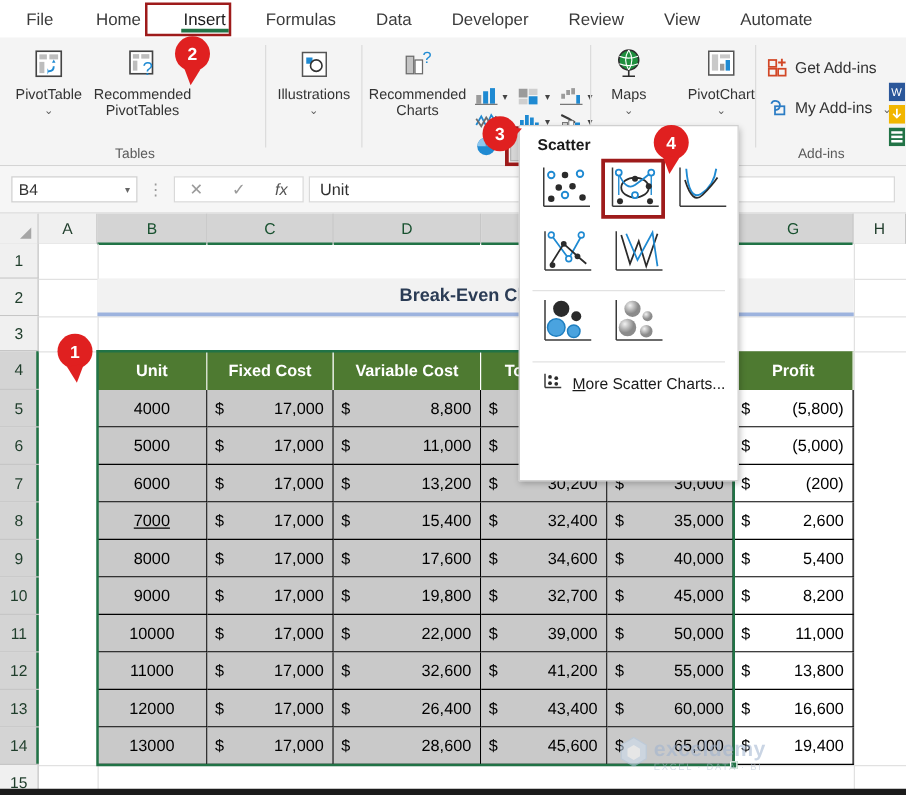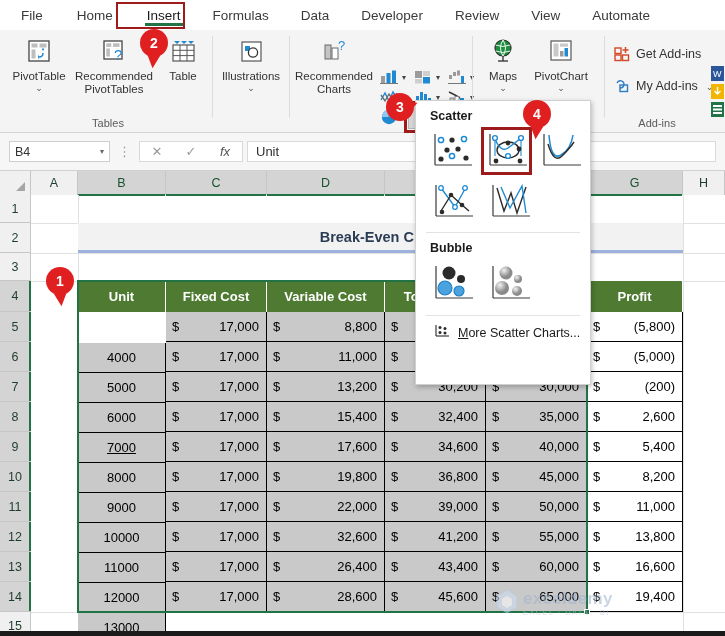--- a/index.html
+++ b/index.html
@@ -192,21 +192,21 @@
   .tcell {
     position: absolute;
     background: #c9c9c9;
     display: flex; align-items: center;
     font-size: 13px; color: #000;
     border-right: 1px solid #000; border-bottom: 1px solid #000;
   }
   .tcell.white { background: #ffffff; }
   .tcell .dollar { position: absolute; left: 6px; }
   .tcell .num { position: absolute; right: 7px; }
-  .tcell.ctr { justify-content: center; margin-top: 31px; }
+  .tcell.ctr { justify-content: center; }
 
   .selrange {
     position: absolute;
     border: 2px solid #217346;
     pointer-events: none;
   }
   .selhandle {
     position: absolute; width: 6px; height: 6px; background: #217346;
     border: 1px solid #fff;
   }
@@ -324,37 +324,20 @@
           <rect x="6.3" y="6.3" width="5" height="3.6" fill="#bdbdbd"></rect>
           <rect x="13" y="6.3" width="6.5" height="3.6" fill="#bdbdbd"></rect>
           <rect x="6.3" y="11.5" width="3.6" height="8" fill="#bdbdbd"></rect>
           <text x="14" y="23" font-size="15" fill="#1f8ad2" font-family="Liberation Sans">?</text>
         </svg>
       </span>
       <span class="lab">Recommended
 PivotTables</span>
     </div>
 
-    <div class="bigbtn" style="left:158px;width:50px">
-      <span class="glyph">
-        <svg width="28" height="26" viewBox="0 0 28 26">
-          <g fill="#1f8ad2">
-              <path d="M5 3 l3 3 l3 -3z"></path>
-              <path d="M12 3 l3 3 l3 -3z"></path>
-              <path d="M19 3 l3 3 l3 -3z"></path>
-            </g>
-          <rect x="4" y="7" width="21" height="16" fill="#fff" stroke="#555" stroke-width="1.2"></rect>
-          <line x1="11" y1="7" x2="11" y2="23" stroke="#555" stroke-width="1"></line>
-          <line x1="18" y1="7" x2="18" y2="23" stroke="#555" stroke-width="1"></line>
-          <line x1="4" y1="12.3" x2="25" y2="12.3" stroke="#555" stroke-width="1"></line>
-          <line x1="4" y1="17.6" x2="25" y2="17.6" stroke="#555" stroke-width="1"></line>
-        </svg>
-      </span>
-      <span class="lab">Table</span>
-    </div>
     <div class="rgroup-label" style="left:8px;width:200px;">Tables</div>
     <div class="rsep" style="left:212px"></div>
 
     <div class="bigbtn" style="left:218px;width:66px">
       <span class="glyph">
         <svg width="28" height="28" viewBox="0 0 28 28">
           <rect x="5" y="5" width="19" height="19" fill="#fff" stroke="#555" stroke-width="1.2"></rect>
           <path d="M8 9 h5 v5 h-5z" fill="#1f8ad2"></path>
           <circle cx="16" cy="15.5" r="4.6" fill="#fff" stroke="#333" stroke-width="1.3"></circle>
         </svg>
@@ -480,21 +463,21 @@
           <circle cx="14" cy="11" r="8" fill="#1e8f3e" stroke="#2d2d2d" stroke-width="1.2"></circle>
           <path d="M6.5 8 q7 3 15 0 M6.5 14 q7 3 15 0" stroke="#fff" stroke-width=".9" fill="none"></path>
           <path d="M14 3 q-5 8 0 16 M14 3 q5 8 0 16" stroke="#fff" stroke-width=".9" fill="none"></path>
           <line x1="14" y1="19" x2="14" y2="24" stroke="#2d2d2d" stroke-width="1.3"></line>
           <line x1="9" y1="24" x2="19" y2="24" stroke="#2d2d2d" stroke-width="1.3"></line>
         </svg>
       </span>
       <span class="lab">Maps</span>
       <span class="caret">⌄</span>
     </div>
-    <div class="bigbtn" style="left:528px;width:66px">
+    <div class="bigbtn" style="left:544px;width:66px">
       <span class="glyph">
         <svg width="28" height="28" viewBox="0 0 28 28">
           <rect x="4" y="4" width="20" height="19" fill="#fff" stroke="#555" stroke-width="1.2"></rect>
           <rect x="6.5" y="6.5" width="5" height="13" fill="#c9c9c9"></rect>
           <rect x="13" y="6.5" width="8" height="3.2" fill="#c9c9c9"></rect>
           <rect x="13" y="14" width="3.5" height="5.5" fill="#9b9b9b"></rect>
           <rect x="17.5" y="11" width="3.5" height="8.5" fill="#1f8ad2"></rect>
         </svg>
       </span>
       <span class="lab">PivotChart</span>
@@ -736,21 +719,21 @@
         <div class="tcell" style="left: 166px; top: 291px; width: 101px; height: 30px;">
           <span class="dollar">$</span>
           <span class="num">17,000</span>
         </div>
         <div class="tcell" style="left: 267px; top: 291px; width: 118px; height: 30px;">
           <span class="dollar">$</span>
           <span class="num">19,800</span>
         </div>
         <div class="tcell" style="left: 385px; top: 291px; width: 101px; height: 30px;">
           <span class="dollar">$</span>
-          <span class="num">36,800</span>
+          <span class="num">32,700</span>
         </div>
         <div class="tcell" style="left: 486px; top: 291px; width: 101px; height: 30px;">
           <span class="dollar">$</span>
           <span class="num">45,000</span>
         </div>
         <div class="tcell white" style="left: 587px; top: 291px; width: 96px; height: 30px;">
           <span class="dollar">$</span>
           <span class="num">8,200</span>
         </div>
         <div class="tcell ctr" style="left: 78px; top: 321px; width: 88px; height: 30px;">
@@ -914,21 +897,20 @@
         <svg width="48" height="42" viewBox="0 0 48 42">
           <line x1="7" y1="4" x2="7" y2="35" stroke="#3a3a3a" stroke-width="1.2"></line>
           <line x1="7" y1="35" x2="44" y2="35" stroke="#3a3a3a" stroke-width="1.2"></line>
           <polyline points="11,7 18,30 25,12 31,32 40,6" fill="none" stroke="#2b2b2b" stroke-width="1.4"></polyline>
           <polyline points="15,6 24,27 36,5 40,32" fill="none" stroke="#1f8ad2" stroke-width="1.4"></polyline>
         </svg>
       </div>
     </div>
 
     <div class="dd-divider"></div>
-    <div class="dd-title">Bubble</div>
 
     <div class="dd-row">
       <div class="dd-item" style="height:50px">
         <svg width="48" height="44" viewBox="0 0 48 44">
           <line x1="7" y1="4" x2="7" y2="36" stroke="#3a3a3a" stroke-width="1.2"></line>
           <line x1="7" y1="36" x2="44" y2="36" stroke="#3a3a3a" stroke-width="1.2"></line>
           <circle cx="20" cy="11" r="6.5" fill="#2b2b2b"></circle>
           <circle cx="32" cy="17" r="4" fill="#2b2b2b"></circle>
           <circle cx="16" cy="26" r="7" fill="#4aa3df" stroke="#1f7fc0" stroke-width="1.2"></circle>
           <circle cx="30" cy="29" r="5" fill="#4aa3df" stroke="#1f7fc0" stroke-width="1.2"></circle>

